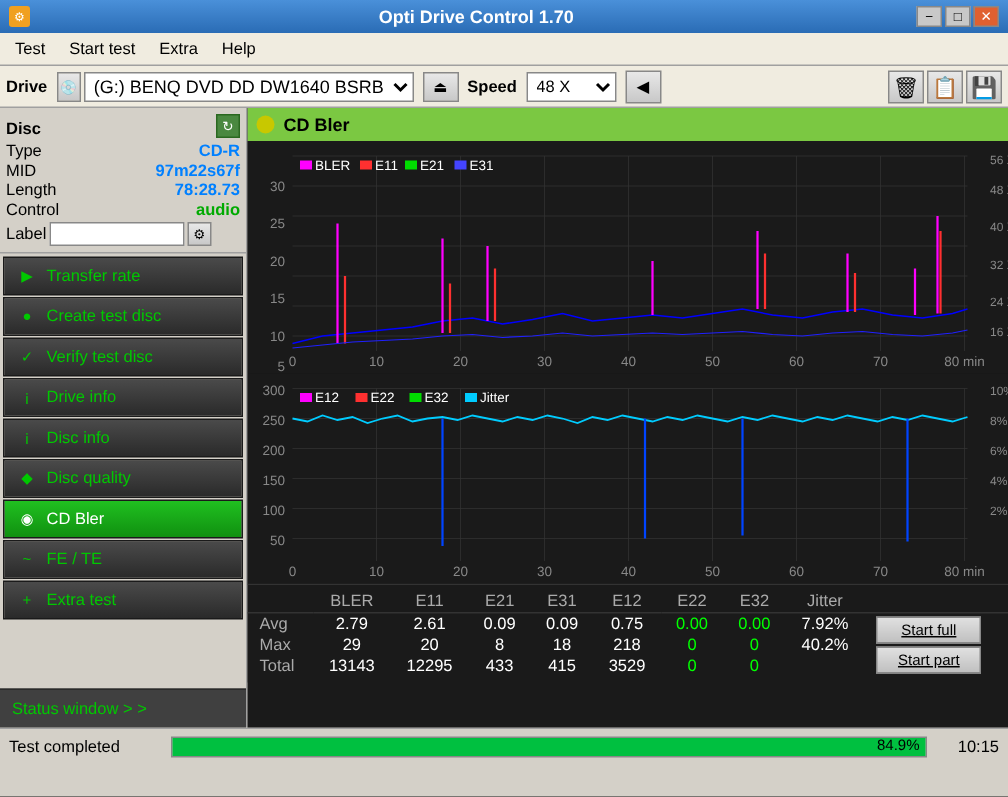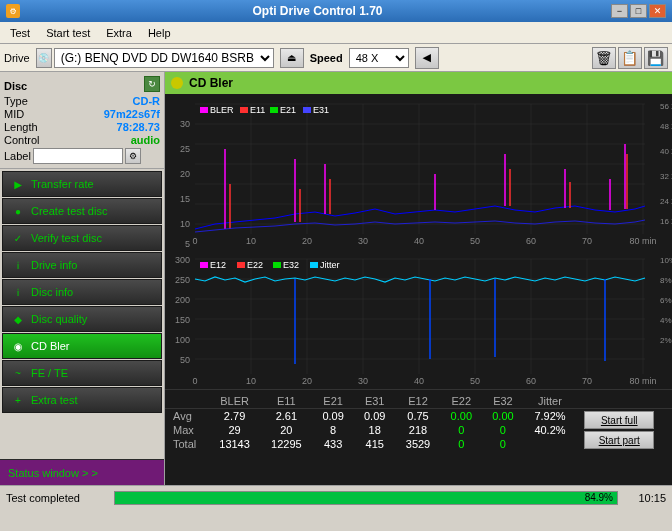--- a/index.html
+++ b/index.html
@@ -12,21 +12,21 @@
     .title-bar-buttons { display: flex; gap: 2px; }
     .title-btn { width: 17px; height: 14px; background: #c8c8c8; border: 1px solid #888; display: flex; align-items: center; justify-content: center; font-size: 9px; cursor: pointer; color: #000; }
     .title-btn.close { background: #e06030; color: white; }
 
     
     .menu-bar { background: #f0ece0; border-bottom: 1px solid #a0a0a0; display: flex; padding: 2px 4px; gap: 4px; height: 22px; align-items: center; }
     .menu-item { padding: 1px 6px; font-size: 11px; cursor: pointer; color: #000; }
 
     
     .drive-bar { background: #f0ece0; border-bottom: 1px solid #a0a0a0; display: flex; align-items: center; padding: 2px 4px; gap: 6px; height: 28px; }
-    .drive-label { font-size: 11px; font-weight: normal; }
+    .drive-label { font-size: 11px; font-weight: bold; }
     .drive-select { height: 20px; font-size: 12px; background: white; border: 1px solid #888; padding: 0 2px; width: 220px; }
     .eject-btn { width: 24px; height: 20px; background: linear-gradient(to bottom, #e8e8e8, #c8c8c8); border: 1px solid #888; display: flex; align-items: center; justify-content: center; cursor: pointer; font-size: 10px; }
     .speed-label { font-size: 11px; font-weight: bold; }
     .speed-select { height: 20px; font-size: 11px; background: white; border: 1px solid #888; padding: 0 2px; width: 60px; }
     .toolbar-icons { display: flex; gap: 2px; margin-left: auto; }
     .toolbar-icon { width: 24px; height: 22px; background: linear-gradient(to bottom, #e8e8e8, #c8c8c8); border: 1px solid #888; display: flex; align-items: center; justify-content: center; cursor: pointer; font-size: 12px; }
 
     
     .main-layout { display: flex; height: calc(531px - 22px - 22px - 28px - 24px - 22px); }
 
@@ -45,21 +45,21 @@
     .label-row { display: flex; align-items: center; gap: 2px; margin-top: 2px; }
     .label-input { height: 16px; width: 90px; border: 1px solid #888; background: white; font-size: 10px; }
 
     
     .nav-buttons { display: flex; flex-direction: column; gap: 1px; padding: 2px; flex: 1; }
     .nav-btn { height: 26px; background: linear-gradient(to bottom, #4a4a4a, #2a2a2a); color: #00c800; border: 1px solid #1a1a1a; display: flex; align-items: center; padding: 0 8px; gap: 6px; cursor: pointer; font-size: 11px; }
     .nav-btn.active { background: linear-gradient(to bottom, #20c020, #109010); color: white; }
     .nav-btn .nav-icon { width: 14px; height: 14px; display: flex; align-items: center; justify-content: center; font-size: 10px; border-radius: 2px; flex-shrink: 0; }
 
     
-    .status-window-btn { height: 26px; background: #701a75; color: #00c800; border-top: 1px solid #2a2a2a; display: flex; align-items: center; padding: 0 8px; cursor: pointer; font-size: 11px; gap: 2px; }
+    .status-window-btn { height: 26px; background: #404040; color: #00c800; border-top: 1px solid #2a2a2a; display: flex; align-items: center; padding: 0 8px; cursor: pointer; font-size: 11px; gap: 2px; }
 
     
     .right-panel { flex: 1; background: #1a1a1a; display: flex; flex-direction: column; overflow: hidden; }
 
     
     .chart-header { background: #7bc842; display: flex; align-items: center; padding: 2px 6px; height: 22px; gap: 6px; }
     .chart-header-dot { width: 12px; height: 12px; background: #c8c800; border-radius: 50%; flex-shrink: 0; }
     .chart-header-title { font-weight: bold; font-size: 12px; color: #000; }
     .chart-container { position: relative; background: #1a1a1a; }
     .chart-top { height: 155px; }

